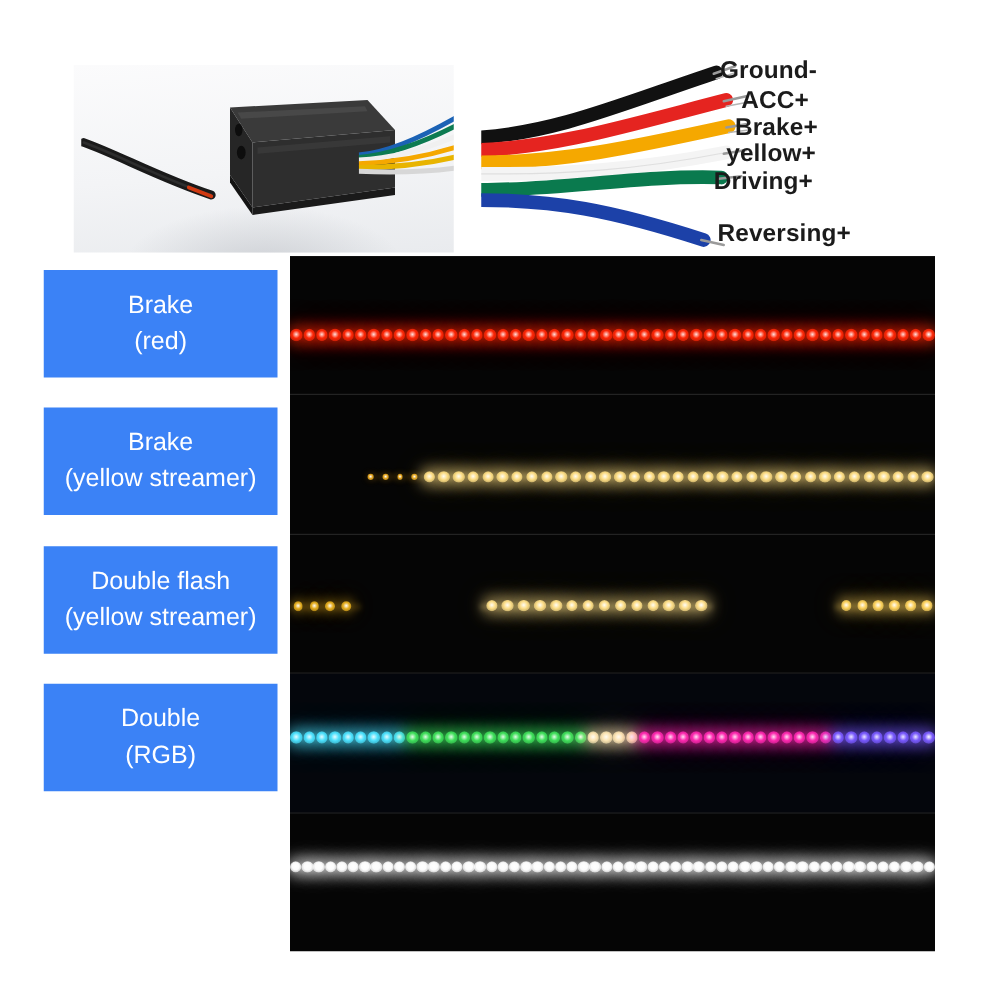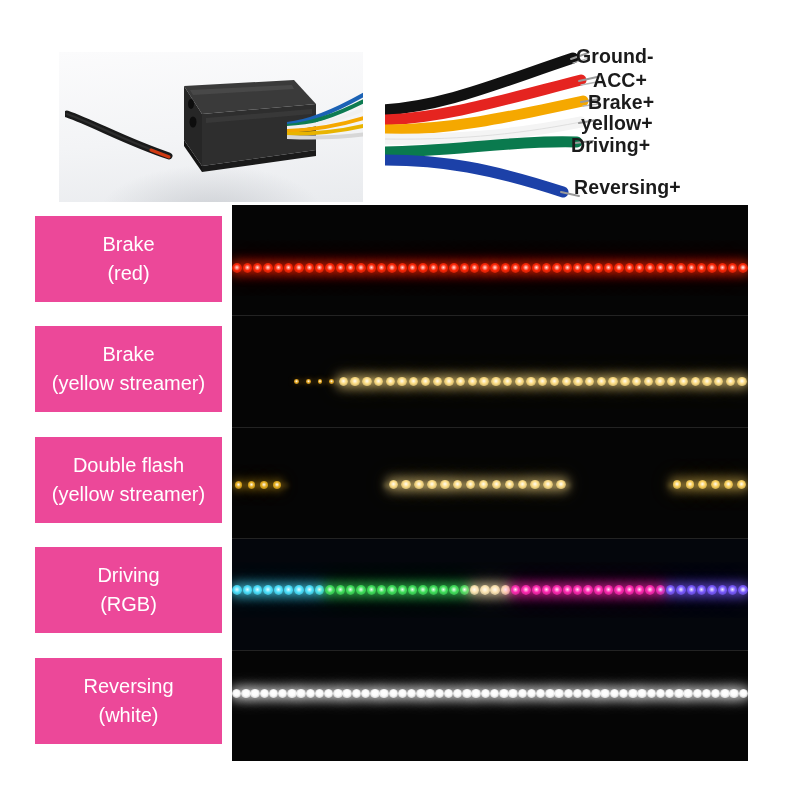--- a/index.html
+++ b/index.html
@@ -72,21 +72,21 @@
     opacity:.55;
   }
   .led{
     position:absolute;border-radius:50%;
   }
 
   
   .label-col{position:absolute;left:35px;top:0px;width:190px;height:552px;}
   .label-box{
     position:absolute;left:0;width:187px;
-    background:#ec4899;
+    background:#3b82f6;
     color:#ffffff;
     display:flex;flex-direction:column;
     align-items:center;justify-content:center;
     box-sizing:border-box;
     line-height:1.45;
   }
   .label-box .l1{font-size:20px;}
   .label-box .l2{font-size:20px;}
 
   
@@ -189,26 +189,22 @@
       </div>
       <div class="label-box lb1">
         <span class="l1">Brake</span>
         <span class="l2">(yellow streamer)</span>
       </div>
       <div class="label-box lb2">
         <span class="l1">Double flash</span>
         <span class="l2">(yellow streamer)</span>
       </div>
       <div class="label-box lb3">
-        <span class="l1">Driving</span>
+        <span class="l1">Double</span>
         <span class="l2">(RGB)</span>
-      </div>
-      <div class="label-box lb4">
-        <span class="l1">Reversing</span>
-        <span class="l2">(white)</span>
       </div>
     </div>
 
     <div class="led-panel">
       <div class="led-row">
         <div class="strip" style="top:50px;">
             <div class="bar" style="left: 0px; width: 516px; background: rgba(255, 42, 10, 0.4); filter: blur(2px);"></div>
             <div class="led" style="left: 0.46px; top: 8.3px; width: 9.4px; height: 9.4px; background: radial-gradient(circle at 50% 45%, rgb(255, 255, 255) 0%, rgba(255, 42, 10, 0.98) 42%, rgba(255, 42, 10, 0.75) 70%, rgba(255, 42, 10, 0) 100%); box-shadow: rgba(255, 42, 10, 0.85) 0px 0px 12px 1.5px, rgba(255, 42, 10, 0.4) 0px 0px 26px;"></div>
             <div class="led" style="left: 10.78px; top: 8.3px; width: 9.4px; height: 9.4px; background: radial-gradient(circle at 50% 45%, rgb(255, 255, 255) 0%, rgba(255, 42, 10, 0.98) 42%, rgba(255, 42, 10, 0.75) 70%, rgba(255, 42, 10, 0) 100%); box-shadow: rgba(255, 42, 10, 0.85) 0px 0px 12px 1.5px, rgba(255, 42, 10, 0.4) 0px 0px 26px;"></div>
             <div class="led" style="left: 21.1px; top: 8.3px; width: 9.4px; height: 9.4px; background: radial-gradient(circle at 50% 45%, rgb(255, 255, 255) 0%, rgba(255, 42, 10, 0.98) 42%, rgba(255, 42, 10, 0.75) 70%, rgba(255, 42, 10, 0) 100%); box-shadow: rgba(255, 42, 10, 0.85) 0px 0px 12px 1.5px, rgba(255, 42, 10, 0.4) 0px 0px 26px;"></div>

